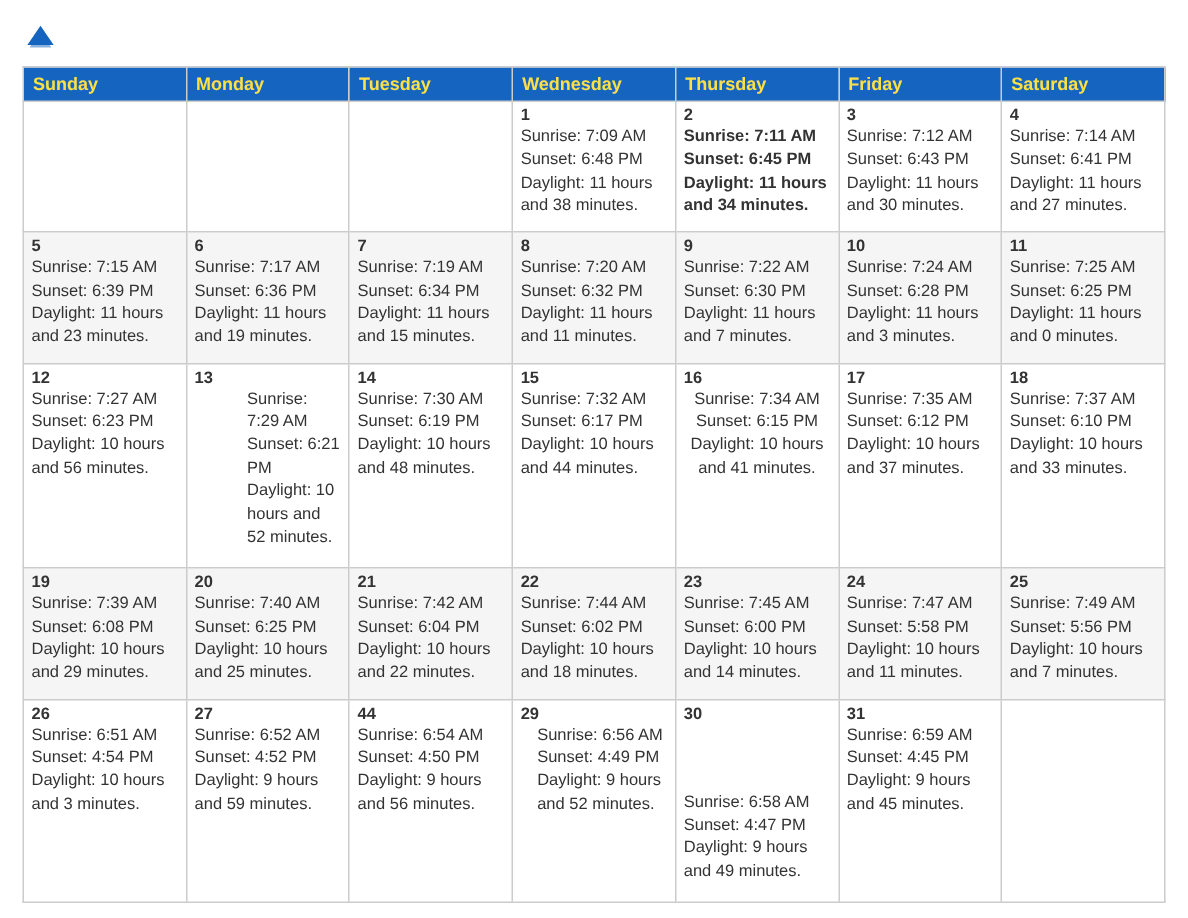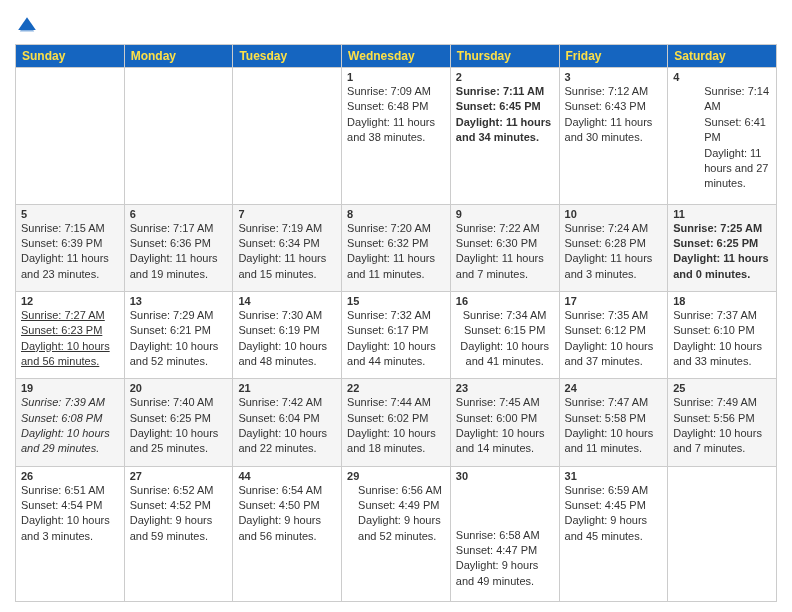--- a/index.html
+++ b/index.html
@@ -156,21 +156,21 @@
 Daylight: 11 hours and 34 minutes.</div>
           </td>
           <td>
             <span class="day-number">3</span>
             <div class="day-info" style="white-space: pre-line;">Sunrise: 7:12 AM
 Sunset: 6:43 PM
 Daylight: 11 hours and 30 minutes.</div>
           </td>
           <td>
             <span class="day-number">4</span>
-            <div class="day-info" style="white-space: pre-line; margin-left: 31px;">Sunrise: 7:14 AM
+            <div class="day-info" style="white-space: pre-line;">Sunrise: 7:14 AM
 Sunset: 6:41 PM
 Daylight: 11 hours and 27 minutes.</div>
           </td>
         </tr>
         <tr>
           <td>
             <span class="day-number">5</span>
             <div class="day-info" style="white-space: pre-line;">Sunrise: 7:15 AM
 Sunset: 6:39 PM
 Daylight: 11 hours and 23 minutes.</div>
@@ -200,35 +200,35 @@
 Daylight: 11 hours and 7 minutes.</div>
           </td>
           <td>
             <span class="day-number">10</span>
             <div class="day-info" style="white-space: pre-line;">Sunrise: 7:24 AM
 Sunset: 6:28 PM
 Daylight: 11 hours and 3 minutes.</div>
           </td>
           <td>
             <span class="day-number">11</span>
-            <div class="day-info" style="white-space: pre-line; font-weight: bold;">Sunrise: 7:25 AM
+            <div class="day-info" style="white-space: pre-line;">Sunrise: 7:25 AM
 Sunset: 6:25 PM
 Daylight: 11 hours and 0 minutes.</div>
           </td>
         </tr>
         <tr>
           <td>
             <span class="day-number">12</span>
-            <div class="day-info" style="white-space: pre-line; text-decoration: underline;">Sunrise: 7:27 AM
+            <div class="day-info" style="white-space: pre-line;">Sunrise: 7:27 AM
 Sunset: 6:23 PM
 Daylight: 10 hours and 56 minutes.</div>
           </td>
           <td>
             <span class="day-number">13</span>
-            <div class="day-info" style="white-space: pre-line;">Sunrise: 7:29 AM
+            <div class="day-info" style="white-space: pre-line; margin-left: 35px;">Sunrise: 7:29 AM
 Sunset: 6:21 PM
 Daylight: 10 hours and 52 minutes.</div>
           </td>
           <td>
             <span class="day-number">14</span>
             <div class="day-info" style="white-space: pre-line;">Sunrise: 7:30 AM
 Sunset: 6:19 PM
 Daylight: 10 hours and 48 minutes.</div>
           </td>
           <td>
@@ -252,21 +252,21 @@
           <td>
             <span class="day-number">18</span>
             <div class="day-info" style="white-space: pre-line;">Sunrise: 7:37 AM
 Sunset: 6:10 PM
 Daylight: 10 hours and 33 minutes.</div>
           </td>
         </tr>
         <tr>
           <td>
             <span class="day-number">19</span>
-            <div class="day-info" style="white-space: pre-line; font-style: italic;">Sunrise: 7:39 AM
+            <div class="day-info" style="white-space: pre-line;">Sunrise: 7:39 AM
 Sunset: 6:08 PM
 Daylight: 10 hours and 29 minutes.</div>
           </td>
           <td>
             <span class="day-number">20</span>
             <div class="day-info" style="white-space: pre-line;">Sunrise: 7:40 AM
 Sunset: 6:25 PM
 Daylight: 10 hours and 25 minutes.</div>
           </td>
           <td>

